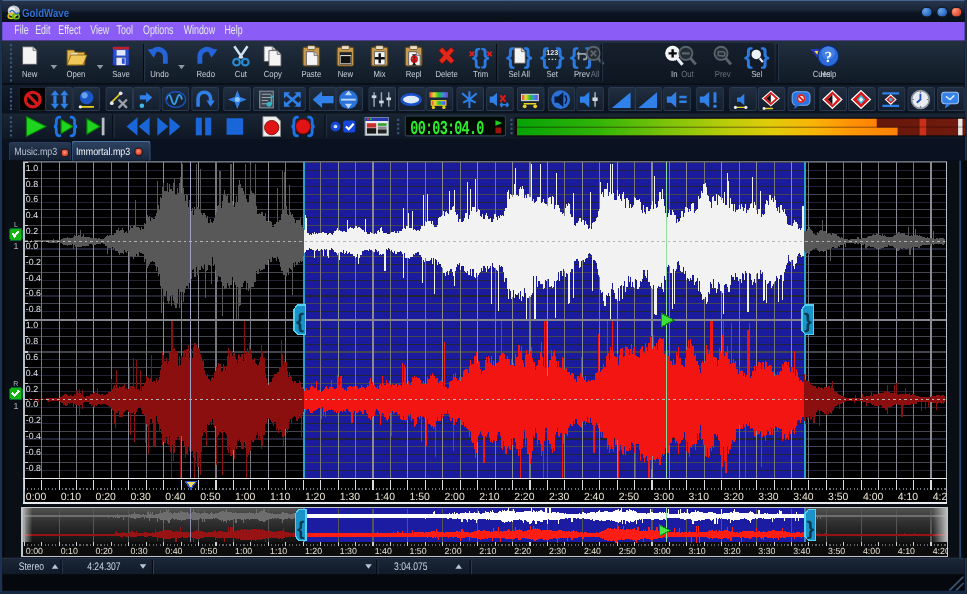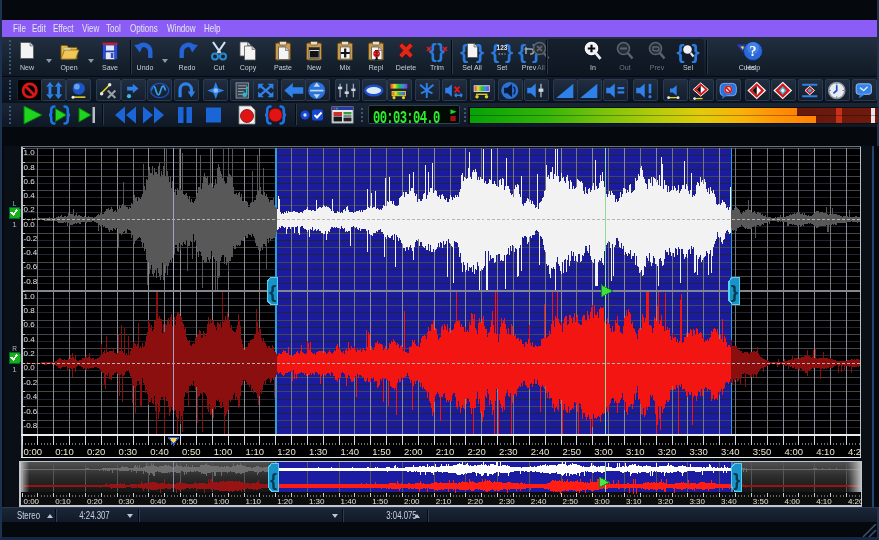--- a/index.html
+++ b/index.html
@@ -39,20 +39,33 @@
 #status2{left:0;top:522px;width:100%;height:15px;background:linear-gradient(#1b2636,#101a29);border-top:1px solid #060b12;color:#c8d4e4;font-size:10px}
 .sc{position:absolute;top:1px;height:13px;line-height:13px;white-space:nowrap}.nx{display:inline-block;transform:scaleX(0.78);transform-origin:0 50%}.nc{display:inline-block;transform:scaleX(0.78);transform-origin:50% 50%}
 .sep2{position:absolute;top:1px;width:1px;height:13px;background:#060b12;box-shadow:1px 0 0 #2c3c54}
 .tri{display:inline-block;width:0;height:0;border-left:4px solid transparent;border-right:4px solid transparent;vertical-align:1px}
 .tu{border-bottom:4.5px solid #b8c6da}.td{border-top:4.5px solid #b8c6da}.tri{border-left-width:3.5px!important;border-right-width:3.5px!important}
 text.amp{font-size:8px;fill:#dde1e6;font-family:"Liberation Sans",sans-serif}
 text.tax{font-size:9.5px;fill:#eee6d4;font-family:"Liberation Sans",sans-serif}
 text.oax{font-size:8px;fill:#e6e0d2;font-family:"Liberation Sans",sans-serif}
 </style></head><body>
 <div id="win">
+<div id="title" class="abs">
+      <svg class="abs" style="left:4px;top:3px" width="13" height="14" viewBox="0 0 13 14">
+        <ellipse cx="6.5" cy="6" rx="5.5" ry="5" fill="#c8ccd2"></ellipse>
+        <ellipse cx="5" cy="4.5" rx="2.5" ry="2" fill="#f4f6f8"></ellipse>
+        <path d="M1.5 10.5 a3 2.2 0 1 0 6 0 a3 2.2 0 1 0 -6 0" fill="none" stroke="#d8c020" stroke-width="1.6"></path>
+        <path d="M5.5 11 a3 2.2 0 1 0 6 0 a3 2.2 0 1 0 -6 0" fill="none" stroke="#58b818" stroke-width="1.4"></path>
+        <path d="M3 7 q2 -3 4 0 q2 3 4 0" fill="none" stroke="#3a68b0" stroke-width="1.2"></path>
+      </svg>
+      <span class="tt">GoldWave</span>
+      <span class="cbtn" style="left:835px;background:radial-gradient(circle at 3px 2.5px,#6aa4e8,#2e6ec4 60%,#1c4a8a)"></span>
+      <span class="cbtn" style="left:849px;background:radial-gradient(circle at 3px 2.5px,#6aa4e8,#2e6ec4 60%,#1c4a8a)"></span>
+      <span class="cbtn" style="left:862px;background:radial-gradient(circle at 3px 2.5px,#ff9878,#e05238 60%,#b03020)"></span>
+    </div>
     <div id="menus" class="abs">
       <span style="left:10.5px">File</span>
       <span style="left:30.4px">Edit</span>
       <span style="left:51.3px">Effect</span>
       <span style="left:79.8px">View</span>
       <span style="left:104.2px">Tool</span>
       <span style="left:128.3px">Options</span>
       <span style="left:164.9px">Window</span>
       <span style="left:202.1px">Help</span>
     </div>
@@ -200,21 +213,21 @@
         <div class="lb">Prev</div>
       </div>
       <div class="b1 dis" style="left:522px">
         <svg width="24" height="24" viewBox="0 0 24 24">
           <circle cx="10.5" cy="9.5" r="6" fill="#262c33" stroke="#5a646e" stroke-width="1.6"></circle>
           <path d="M14.8 14 L19.5 19.5" stroke="#5a646e" stroke-width="2.6"></path>
           <path d="M8 7 L13 12 M13 7 L8 12" stroke="#5a646e" stroke-width="1.8"></path>
         </svg>
         <div class="lb">All</div>
       </div>
-      <div class="b1" style="left:574.0px">
+      <div class="b1" style="left:594px">
         <svg width="24" height="24" viewBox="0 0 24 24">
           <circle cx="10.5" cy="9.5" r="6.2" fill="#eef2f6" stroke="#fff" stroke-width="1.2"></circle>
           <path d="M14.8 14.2 L19.5 19.8" stroke="#e8eef4" stroke-width="2.8"></path>
           <path d="M10.5 5.8 V13.2 M6.8 9.5 H14.2" stroke="#0a0a0a" stroke-width="2.2"></path>
         </svg>
         <div class="lb">In</div>
       </div>
       <div class="b1 dis" style="left:606.0px">
         <svg width="24" height="24" viewBox="0 0 24 24">
           <circle cx="10.5" cy="9.5" r="6" fill="#262c33" stroke="#5a646e" stroke-width="1.6"></circle>
@@ -602,20 +615,30 @@
         <rect x="0.5" y="8" width="6.5" height="6.5" fill="#a01212"></rect>
       </svg>
     </div>
     <div id="meter" class="abs">
       <div class="abs" style="left:1px;top:0;width:408px;height:15px;background:linear-gradient(90deg,#48120a,#5c170c 55%,#701a0c)"></div>
       <div class="abs" style="left:1px;top:0;width:327px;height:7.5px;background:linear-gradient(90deg,#06a206,#30b408 22%,#7ec40a 42%,#b8cc0a 58%,#e0cc0a 70%,#f8b408 82%,#ff9406 92%,#ff8204)"></div>
       <div class="abs" style="left:1px;top:7.5px;width:346px;height:7.5px;background:linear-gradient(90deg,#06a206,#30b408 21%,#7ec40a 40%,#b8cc0a 55%,#e0cc0a 67%,#f8b408 79%,#ff9406 89%,#ff8204)"></div>
       <div class="abs" style="left:367px;top:0;width:6px;height:15px;background:#c83018"></div>
       <div class="abs" style="left:402px;top:0;width:4px;height:15px;background:#e8e8e8"></div>
       <div class="abs" style="left:1px;top:7.2px;width:408px;height:1px;background:rgba(0,0,0,0.3)"></div>
+    </div>
+    <div id="tabs" class="abs">
+      <div class="tab" style="left:5.5px;width:57px;background:linear-gradient(#273850,#121d30);border:1px solid #2c3e5a;border-bottom:none">
+        <span class="tx" style="position:absolute;left:4.5px;top:3px;color:#b9c3d2">Music.mp3</span>
+        <span class="rc" style="left:46.5px"></span>
+      </div>
+      <div class="tab" style="left:63px;width:72px;top:0.5px;height:19px;background:linear-gradient(#2e4260,#16243c);border:1px solid #46719f;border-bottom:none;color:#f0f4fa">
+        <span class="tx" style="position:absolute;left:3px;top:4px">Immortal.mp3</span>
+        <span class="rc" style="left:55.5px;top:5.5px"></span>
+      </div>
     </div>
     <svg id="wpanel" class="abs" viewBox="2 146 875 314" width="875" height="314" shape-rendering="crispEdges">
       <rect x="2" y="146" width="875" height="314" fill="#0a0e15"></rect>
       <rect x="20" y="147.5" width="839" height="310.5" fill="#000"></rect>
       <rect x="275" y="147.6" width="454" height="287.2" fill="#1b1b9e"></rect>
       <path d="M20 283.4H859M20 269.1H859M20 254.9H859M20 240.7H859M20 226.4H859M20 212.2H859M20 197.9H859M20 183.7H859M20 169.5H859M20 155.2H859M20 427.8H859M20 413.4H859M20 399.1H859M20 384.7H859M20 370.3H859M20 355.9H859M20 341.5H859M20 327.2H859M20 312.8H859M20 298.4H859" stroke="#232336" stroke-width="1"></path>
       <path d="M20 290.5H859M20 276.3H859M20 262.0H859M20 247.8H859M20 233.5H859M20 219.3H859M20 205.1H859M20 190.8H859M20 176.6H859M20 162.3H859M20 148.1H859M20 435.0H859M20 420.6H859M20 406.2H859M20 391.9H859M20 377.5H859M20 363.1H859M20 348.7H859M20 334.3H859M20 320.0H859M20 305.6H859M20 291.2H859" stroke="#45454d" stroke-width="1"></path>
       <path d="M35.9 147.6V435.0M67.6 147.6V435.0M99.3 147.6V435.0M131.0 147.6V435.0M162.7 147.6V435.0M194.4 147.6V435.0M226.1 147.6V435.0M257.8 147.6V435.0M289.5 147.6V435.0M321.2 147.6V435.0M352.9 147.6V435.0M384.6 147.6V435.0M416.3 147.6V435.0M448.1 147.6V435.0M479.8 147.6V435.0M511.5 147.6V435.0M543.2 147.6V435.0M574.9 147.6V435.0M606.6 147.6V435.0M638.3 147.6V435.0M670.0 147.6V435.0M701.7 147.6V435.0M733.4 147.6V435.0M765.1 147.6V435.0M796.8 147.6V435.0M828.6 147.6V435.0" stroke="#76767e" stroke-width="1"></path>
       <path d="M20.0 147.6V435.0M51.7 147.6V435.0M83.4 147.6V435.0M115.1 147.6V435.0M146.8 147.6V435.0M178.5 147.6V435.0M210.2 147.6V435.0M242.0 147.6V435.0M273.7 147.6V435.0M305.4 147.6V435.0M337.1 147.6V435.0M368.8 147.6V435.0M400.5 147.6V435.0M432.2 147.6V435.0M463.9 147.6V435.0M495.6 147.6V435.0M527.3 147.6V435.0M559.0 147.6V435.0M590.7 147.6V435.0M622.5 147.6V435.0M654.2 147.6V435.0M685.9 147.6V435.0M717.6 147.6V435.0M749.3 147.6V435.0M781.0 147.6V435.0M812.7 147.6V435.0M844.4 147.6V435.0" stroke="#8a8a94" stroke-width="1"></path>
       <rect x="273.4" y="147.6" width="1.8" height="287.2" fill="#2f9fd0"></rect>
@@ -790,21 +813,21 @@
       <text x="271.6" y="486" font-size="18" font-weight="bold" fill="#06384e" text-anchor="middle" font-family="Liberation Sans">{</text>
       <path d="M729.8 467 L732.8 463.4 L739.3 463.4 L739.3 467 L739.3 487.5 L739.3 491.1 L732.8 491.1 L729.8 487.5 Z" fill="#1a93c8" stroke="#54d2f2" stroke-width="1.2"></path>
       <text x="734.8" y="486" font-size="18" font-weight="bold" fill="#06384e" text-anchor="middle" font-family="Liberation Sans">}</text>
     </svg>
     <div id="status1" class="abs">
       <span class="sc" style="left:15px"><span class="nx">Stereo</span></span>
       <span class="sc" style="left:45px"><span class="tri tu"></span></span>
       <span class="sc" style="left:57px;width:70px;text-align:center"><span class="nc">4:24.307</span></span>
       <span class="sc" style="left:125px"><span class="tri td"></span></span>
       <span class="sc" style="left:330px"><span class="tri td"></span></span>
-      <span class="sc" style="left:364px;width:70px;text-align:center"><span class="nc">3:04.075</span></span>
+      <span class="sc" style="left:352px;width:70px;text-align:left"><span class="nc">3:04.075</span></span>
       <span class="sc" style="left:412px"><span class="tri tu"></span></span>
       <span class="sep2" style="left:53px"></span>
       <span class="sep2" style="left:136px"></span>
       <span class="sep2" style="left:340px"></span>
       <span class="sep2" style="left:425px"></span>
     </div>
     <div class="abs" style="left:7px;top:40px;width:2px;height:34px;border-left:2px dotted #3c5574"></div>
     <div class="abs" style="left:7px;top:80px;width:2px;height:20px;border-left:2px dotted #3c5574"></div>
     <div class="abs" style="left:7px;top:106px;width:2px;height:18px;border-left:2px dotted #3c5574"></div>
     <div class="abs" style="left:359px;top:108px;width:2px;height:14px;border-left:2px dotted #3c5574"></div>

